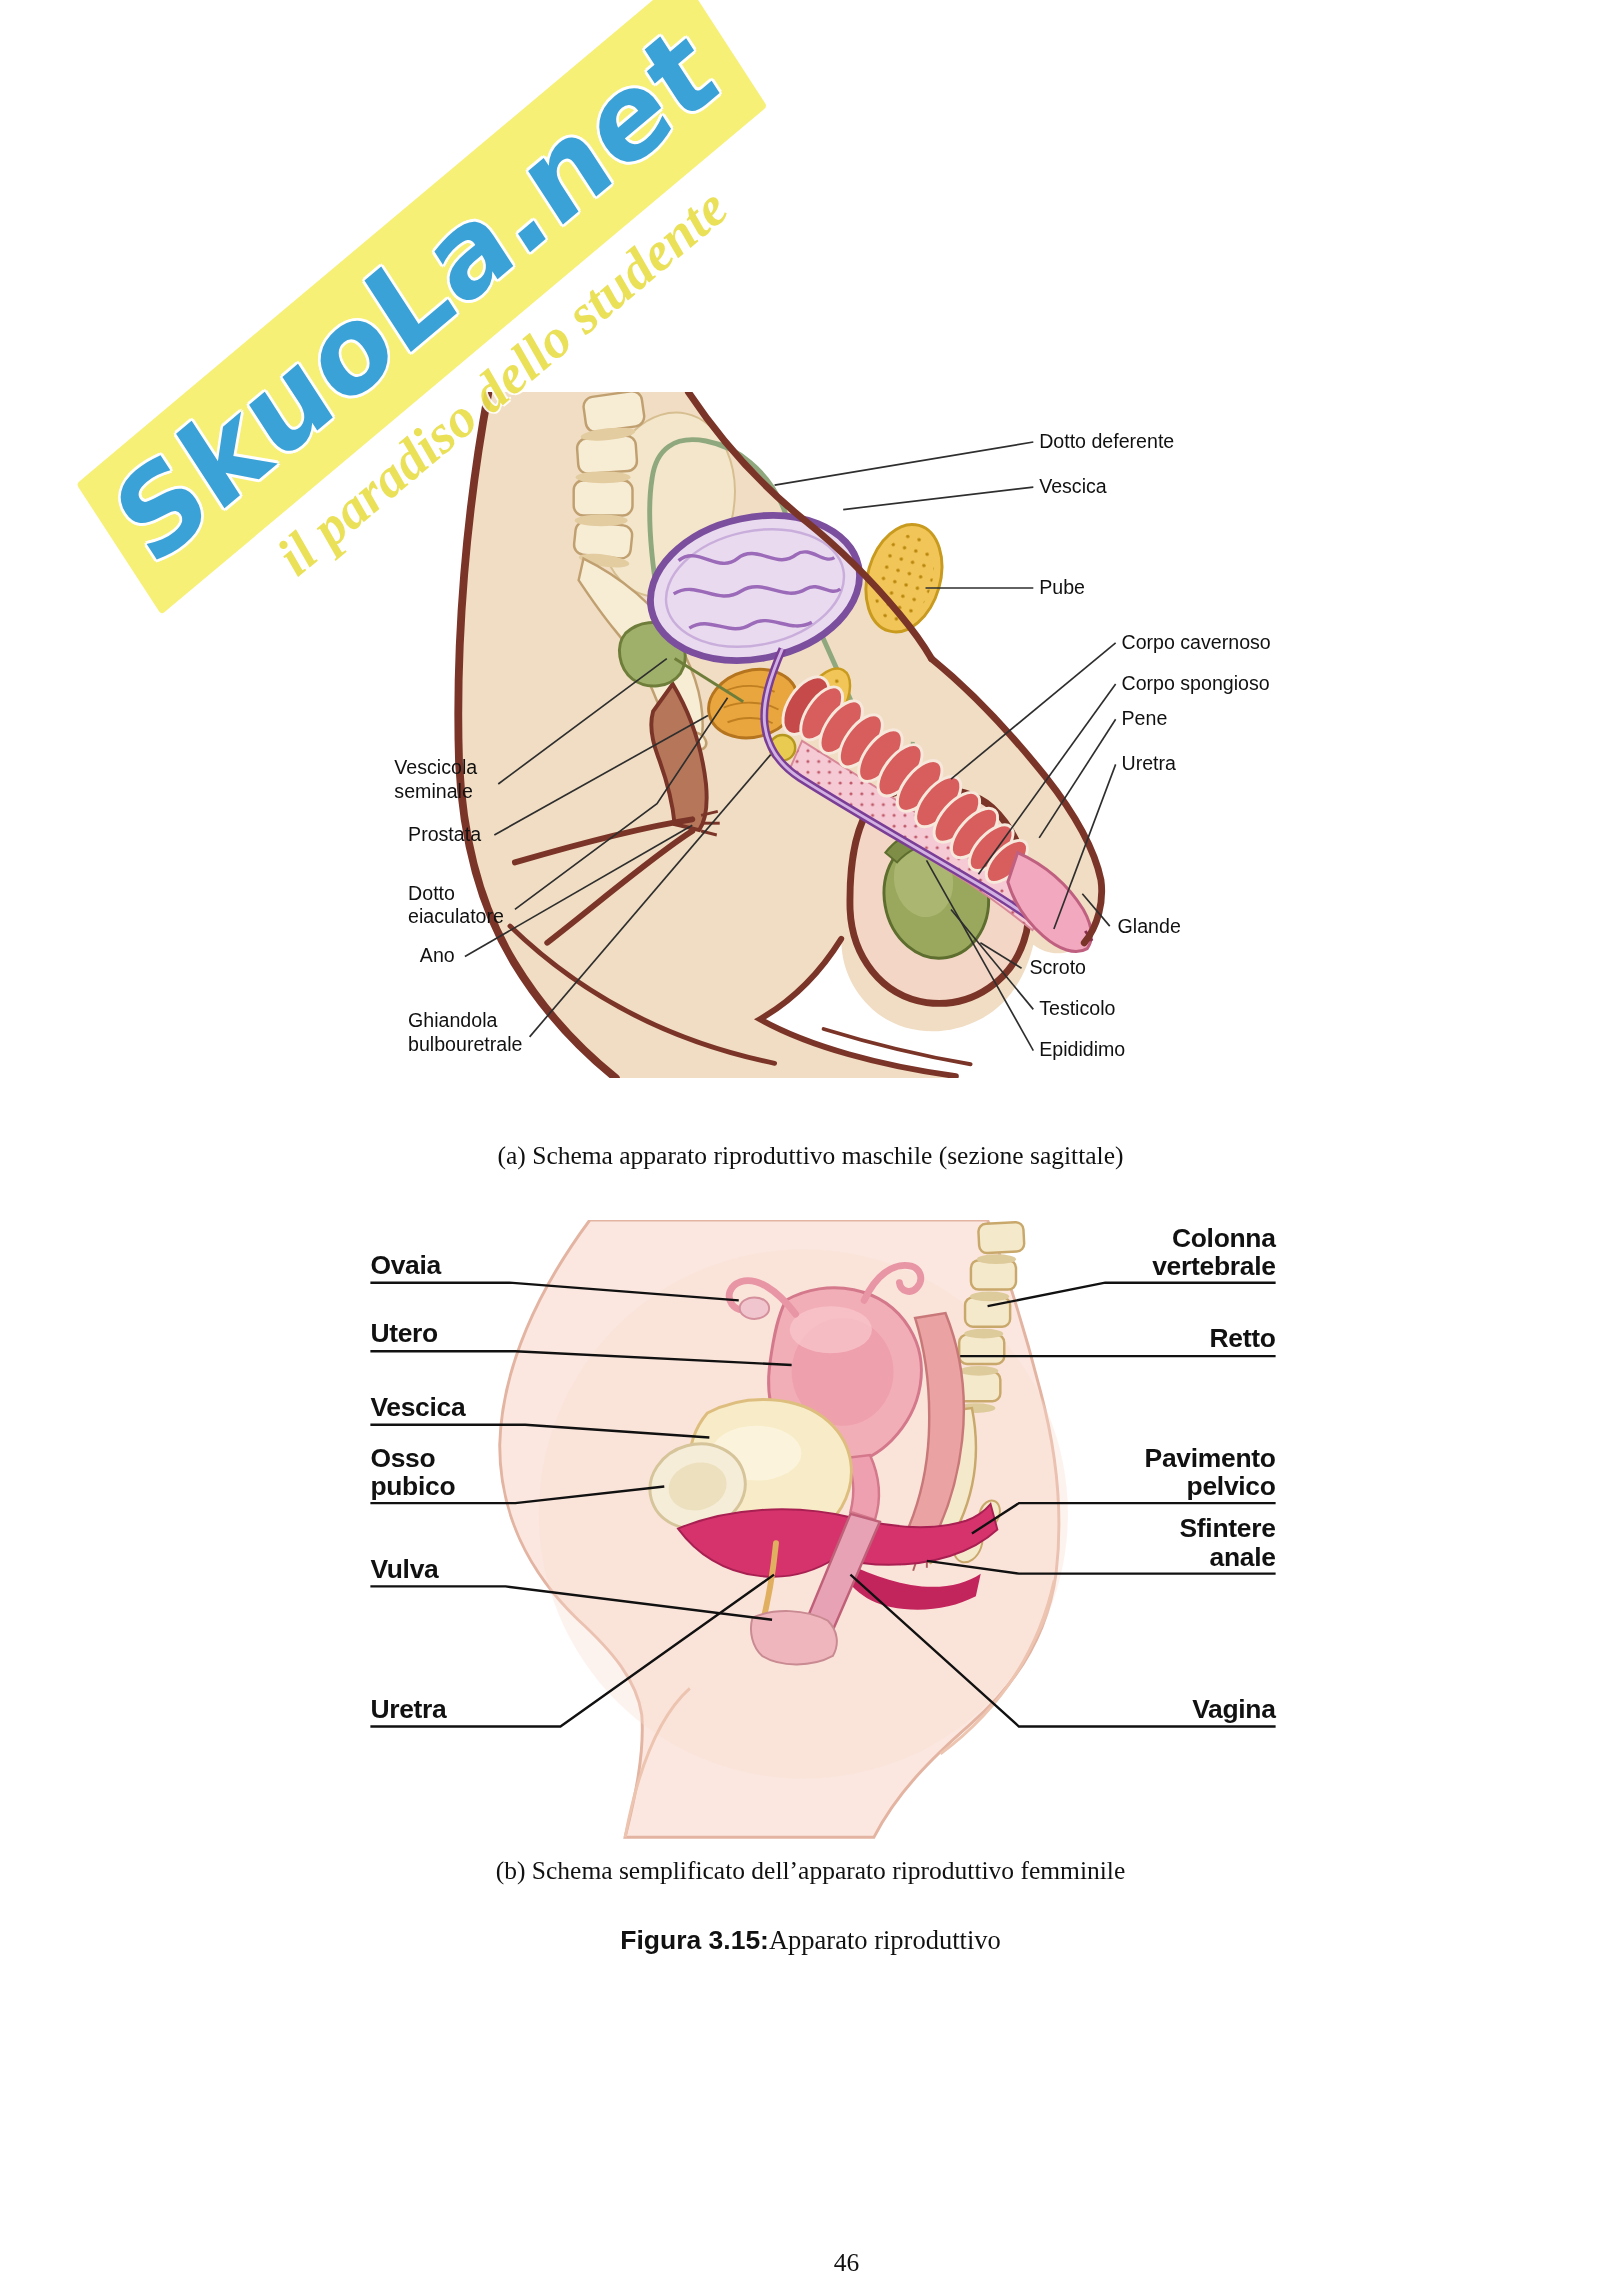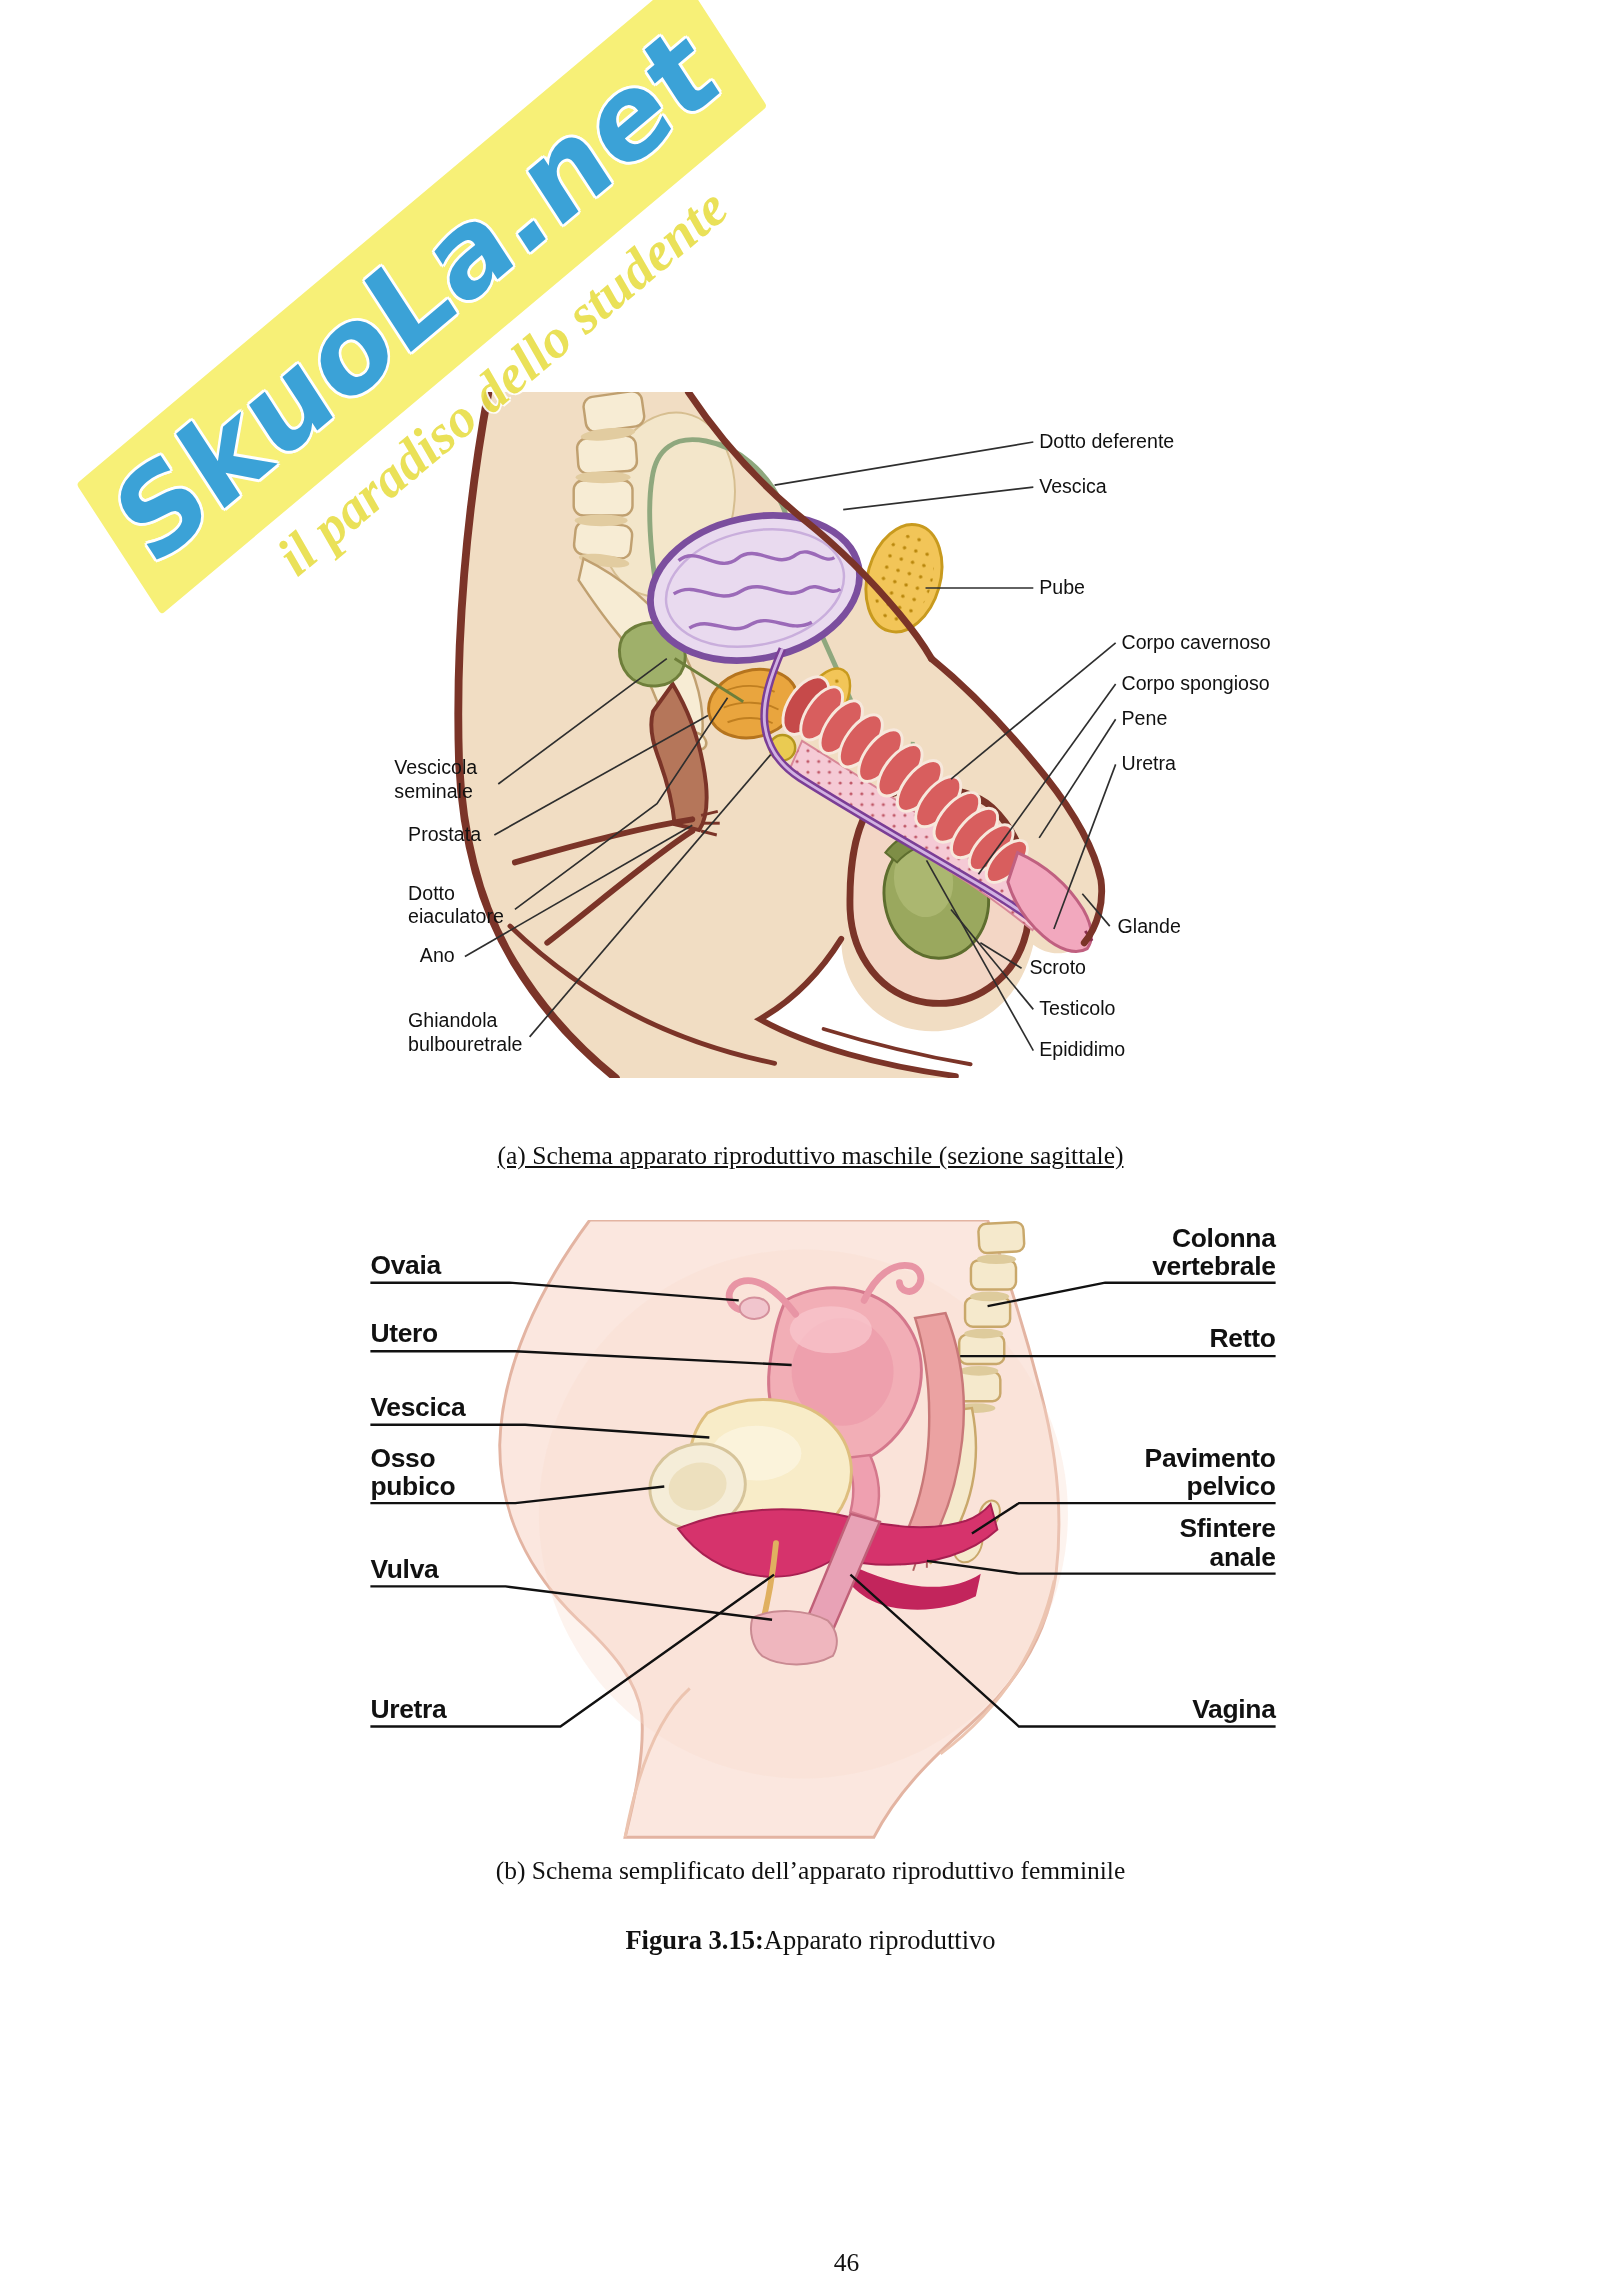--- a/index.html
+++ b/index.html
@@ -12,24 +12,24 @@
   #male-svg{left:363px;top:392px;}
   #female-svg{left:333px;top:1220px;}
 
   #male-svg text{font-family:"Liberation Sans",sans-serif;font-size:20px;fill:#111;}
   #female-svg text{font-family:"Liberation Sans",sans-serif;font-size:27px;font-weight:bold;fill:#111;letter-spacing:-0.3px;}
   #female-svg text.end{text-anchor:end;}
   .lead-a{fill:none;stroke:#2e2e2e;stroke-width:1.7;}
   .lead-b{fill:none;stroke:#111;stroke-width:2.4;}
 
   .caption{position:absolute;left:0;width:1621px;text-align:center;font-size:25.5px;color:#111;}
-  .caption-a{top:1141px;text-decoration:underline;}
+  .caption-a{top:1141px;}
   .caption-b{top:1856px;}
   .figcaption{position:absolute;left:0;top:1925px;width:1621px;text-align:center;font-size:26.5px;color:#111;}
-  .figlabel{font-family:Liberation Serif, serif;font-weight:bold;margin-right:0;}
+  .figlabel{font-family:Liberation Sans, sans-serif;font-weight:bold;margin-right:0;}
   .page-number{position:absolute;left:0;top:2248px;width:1621px;text-align:center;font-size:25.5px;color:#111;padding-left:36px;}
 
   .watermark{
     position:absolute;left:69px;top:490px;z-index:10;opacity:.93;
     transform:rotate(-40deg);transform-origin:0 0;white-space:nowrap;pointer-events:none;
   }
   .wm-brand{
     display:inline-block;font-family:"DejaVu Sans",sans-serif;font-weight:bold;
     font-size:116px;letter-spacing:1px;color:#2D9BD5;background:#F7EF6D;
     padding:5.9px 27.4px 13.7px 17.6px;transform:skewX(-7deg);border-radius:3.9px;

